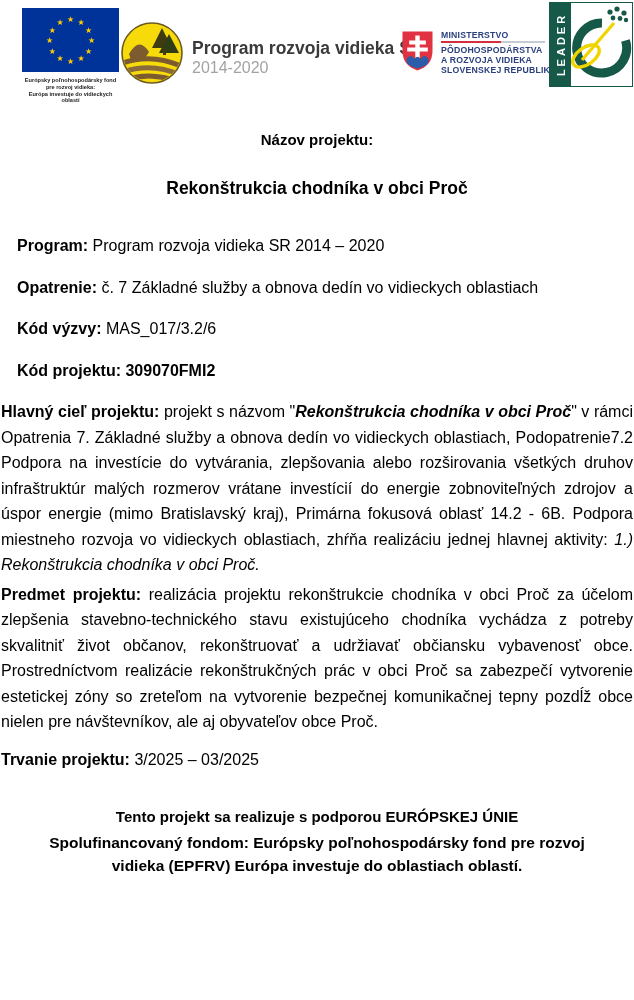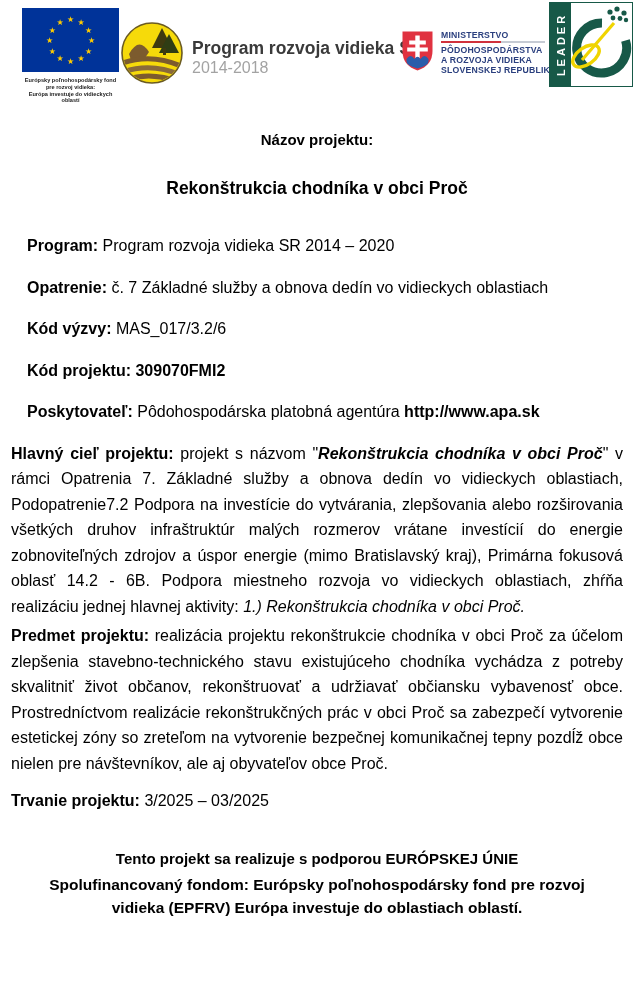--- a/index.html
+++ b/index.html
@@ -14,21 +14,21 @@
   .prv-text{margin-left:9px;margin-top:16px;white-space:nowrap;}
   .prv-title{font-size:17.5px;font-weight:bold;color:#3a3a3a;line-height:20px;}
   .prv-sub{font-size:16px;color:#a3a3a3;line-height:19px;}
   .min{position:absolute;left:401px;top:30px;display:flex;}
   .min-text{margin-left:7px;width:104px;}
   .min-l{font-size:8.7px;font-weight:bold;color:#2a3f7e;line-height:10.2px;letter-spacing:.2px;white-space:nowrap;}
   .min-rule{height:1.6px;margin:1.2px 0 1.8px;background:linear-gradient(to right,#d0313c 58%,#c6cbd4 58%);}
   .leader{position:absolute;right:1px;top:2px;}
 
   
-  .main{padding:0 11px;}
+  .main{padding:0 1px;}
   .center{text-align:center;}
   .jst{text-align:justify;}
   .b{font-weight:bold;}
   .it{font-style:italic;}
   .t-label{margin:38px 0 0;font-size:15px;font-weight:bold;line-height:20px;}
   .t-title{margin:27px 0 0;font-size:17.5px;font-weight:bold;line-height:22px;}
   .details{margin-top:34px;font-size:16px;line-height:25.5px;}
   .details p{margin:16px;}
   .para{margin:0;font-size:16px;line-height:25.5px;}
   .goal{margin-top:14px;}
@@ -83,21 +83,21 @@
         <path d="M41 6 L31 26 L51 26 Z" fill="#3f3a10"></path>
         <path d="M48 12 L38 31 L58 31 Z" fill="#2f3d14"></path>
         <rect x="42" y="26" width="3" height="7" fill="#3f3a10"></rect>
         <path d="M2 41 Q30 31 60 44" stroke="#7c5b2e" stroke-width="5" fill="none"></path>
         <path d="M2 50 Q30 40 60 53" stroke="#8a6a3a" stroke-width="5" fill="none"></path>
         <path d="M4 58 Q30 49 58 60" stroke="#7c5b2e" stroke-width="5" fill="none"></path>
       </g>
     </svg>
     <div class="prv-text">
       <div class="prv-title">Program rozvoja vidieka SR</div>
-      <div class="prv-sub">2014-2018</div>
+      <div class="prv-sub">2014-2020</div>
     </div>
   </div>
 
   <div class="min">
     <svg width="33" height="42" viewBox="0 0 33 42">
       <path d="M1.5 1.5 H31.5 V21 Q31.5 35.5 16.5 40.5 Q1.5 35.5 1.5 21 Z" fill="#e03240"></path>
       <rect x="14.3" y="5.5" width="4.4" height="23" fill="#fff"></rect>
       <rect x="8.2" y="10.5" width="16.6" height="4" fill="#fff"></rect>
       <rect x="6.2" y="17.5" width="20.6" height="4" fill="#fff"></rect>
       <path d="M5.5 29 Q9.5 23 13.5 29 Q16.5 24.5 19.5 29 Q23.5 23 27.5 29 L27.5 31.5 Q27.5 35.5 16.5 38.5 Q5.5 35.5 5.5 31.5 Z" fill="#2b5daa"></path>
@@ -136,21 +136,20 @@
 <div class="main">
 
   <p class="t-label center">Názov projektu:</p>
   <p class="t-title center">Rekonštrukcia chodníka v obci Proč</p>
 
   <div class="details">
     <p><span class="b">Program:</span> <span>Program rozvoja vidieka SR 2014 – 2020</span></p>
     <p><span class="b">Opatrenie:</span> <span>č. 7 Základné služby a obnova dedín vo vidieckych oblastiach</span></p>
     <p><span class="b">Kód výzvy:</span> <span>MAS_017/3.2/6</span></p>
     <p><span class="b">Kód projektu:</span> <span class="b">309070FMI2</span></p>
-    <p><span class="b">Poskytovateľ:</span> <span>Pôdohospodárska platobná agentúra</span>&nbsp;<a class="apa" href="#">http://www.apa.sk</a></p>
   </div>
 
   <p class="para jst goal"><span class="b">Hlavný cieľ projektu:</span> <span>projekt s názvom "</span><span class="b it">Rekonštrukcia chodníka v obci Proč</span><span>" v rámci Opatrenia 7. Základné služby a obnova dedín vo vidieckych oblastiach, Podopatrenie7.2 Podpora na investície do vytvárania, zlepšovania alebo rozširovania všetkých druhov infraštruktúr malých rozmerov vrátane investícií do energie zobnoviteľných zdrojov a úspor energie (mimo Bratislavský kraj), Primárna fokusová oblasť 14.2 - 6B. Podpora miestneho rozvoja vo vidieckych oblastiach, zhŕňa realizáciu jednej hlavnej aktivity: </span><span class="it">1.) Rekonštrukcia chodníka v obci Proč.</span></p>
 
   <p class="para jst subject"><span class="b">Predmet projektu:</span> <span>realizácia projektu rekonštrukcie chodníka v obci Proč za účelom zlepšenia stavebno-technického stavu existujúceho chodníka vychádza z potreby skvalitniť život občanov, rekonštruovať a udržiavať občiansku vybavenosť obce. Prostredníctvom realizácie rekonštrukčných prác v obci Proč sa zabezpečí vytvorenie estetickej zóny so zreteľom na vytvorenie bezpečnej komunikačnej tepny pozdĺž obce nielen pre návštevníkov, ale aj obyvateľov obce Proč.</span></p>
 
   <p class="para duration"><span class="b">Trvanie projektu:</span> <span>3/2025 – 03/2025</span></p>
 
 
   <p class="f1">Tento projekt sa realizuje s podporou EURÓPSKEJ ÚNIE</p>

